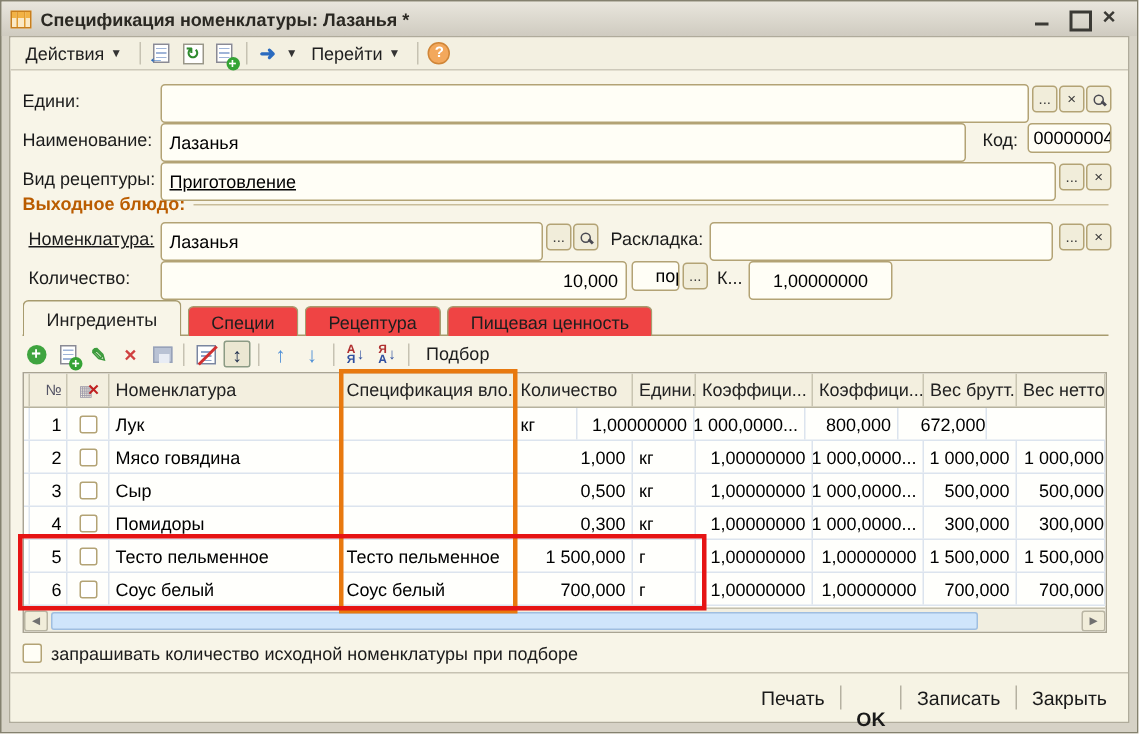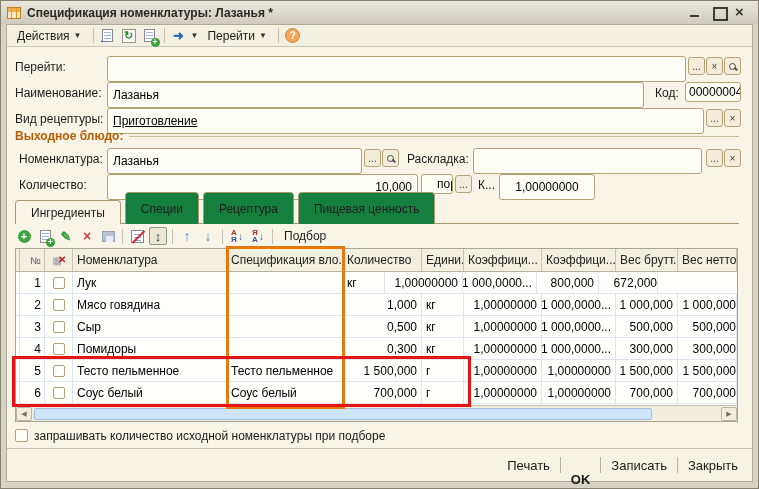--- a/index.html
+++ b/index.html
@@ -41,21 +41,21 @@
   .ffield.right { justify-content:flex-end; }
   .fbtn { position:absolute; width:17px; height:18px; background:#F1EDDA; border:1px solid #B3A375; border-radius:3px; display:flex; align-items:center; justify-content:center; font-size:10px; color:#3A3A3A; }
   .mag { width:7px; height:7px; border:1.5px solid #4A4A52; border-radius:50%; position:relative; }
   .mag::after { content:""; position:absolute; width:4px; height:1.5px; background:#4A4A52; transform:rotate(45deg); right:-3px; bottom:-1px; }
   .grp-header { position:absolute; font-size:12px; font-weight:bold; color:#BA5C00; white-space:nowrap; }
   .grp-line { position:absolute; height:1px; background:#C9BD9A; }
 
   
   .tabstrip-line { position:absolute; left:8px; right:13px; top:198px; height:1px; background:#A79B6E; }
   .tabs { position:absolute; left:8px; top:175px; height:24px; display:flex; align-items:flex-end; gap:4px; }
-  .tab { border:1px solid #A79B6E; border-bottom:none; border-radius:4px 4px 0 0; padding:0 15px; font-size:12px; color:#1E1E1E; background:#15803d; height:32px; display:flex; align-items:center; }
+  .tab { border:1px solid #A79B6E; border-bottom:none; border-radius:4px 4px 0 0; padding:0 15px; font-size:12px; color:#1E1E1E; background:#ef4444; height:20px; display:flex; align-items:center; }
   .tab.active { background:#F8F5E8; height:24px; position:relative; z-index:2; }
 
   
   .ttb { position:absolute; left:8px; top:201px; height:20px; display:flex; align-items:center; gap:3px; }
   .ti { width:18px; height:18px; display:flex; align-items:center; justify-content:center; position:relative; font-size:13px; }
   .add-circle { width:13px; height:13px; border-radius:50%; background:#3FA43F; color:#fff; font-size:11px; line-height:12px; font-weight:bold; text-align:center; }
   .pencil { color:#3C9B3C; font-size:13px; font-weight:bold; }
   .del-x { color:#D04040; font-size:14px; font-weight:bold; }
   .disk-dis { width:13px; height:11px; background:#B9C2D4; border:1px solid #98A2B8; position:relative; }
   .disk-dis::after { content:""; position:absolute; left:3px; top:4px; width:7px; height:6px; background:#E8ECF4; }
@@ -164,42 +164,42 @@
       <span class="tb-btn">
           <span>Перейти</span>
           <span class="caret">▼</span>
         </span>
       <span class="tsep"></span>
       <span class="i16">
           <span class="help-circle">?</span>
         </span>
     </div>
 
-    <span class="flabel" style="left:8px; top:35px;">Перейти:</span>
+    <span class="flabel" style="left:8px; top:35px;">Едини:</span>
     <div class="ffield" style="left:100px; top:31px; width:579px;"></div>
     <span class="fbtn" style="left:681px; top:32px;">...</span>
     <span class="fbtn" style="left:699px; top:32px;">×</span>
     <span class="fbtn" style="left:717px; top:32px;">
         <span class="mag"></span>
       </span>
 
     <span class="flabel" style="left:8px; top:61px;">Наименование:</span>
     <div class="ffield" style="left:100px; top:57px; width:537px;">Лазанья</div>
     <span class="flabel" style="left:648px; top:61px;">Код:</span>
     <div class="ffield" style="left:678px; top:57px; width:56px; padding:0 3px;">000000041</div>
 
     <span class="flabel" style="left:8px; top:87px;">Вид рецептуры:</span>
     <div class="ffield" style="left:100px; top:83px; width:597px;text-decoration:underline;">Приготовление</div>
     <span class="fbtn" style="left:699px; top:84px;">...</span>
     <span class="fbtn" style="left:717px; top:84px;">×</span>
 
     <span class="grp-header" style="left:8px; top:104px;">Выходное блюдо:</span>
     <span class="grp-line" style="left:122px; right:13px; top:111px;"></span>
 
-    <span class="flabel" style="left:12px; top:127px;">Номенклатура:</span>
+    <span class="flabel" style="left:12px; top:127px;text-decoration:underline;">Номенклатура:</span>
     <div class="ffield" style="left:100px; top:123px; width:255px;">Лазанья</div>
     <span class="fbtn" style="left:357px; top:124px;">...</span>
     <span class="fbtn" style="left:375px; top:124px;">
         <span class="mag"></span>
       </span>
     <span class="flabel" style="left:400px; top:127px;">Раскладка:</span>
     <div class="ffield" style="left:466px; top:123px; width:229px;"></div>
     <span class="fbtn" style="left:699px; top:124px;">...</span>
     <span class="fbtn" style="left:717px; top:124px;">×</span>
 

